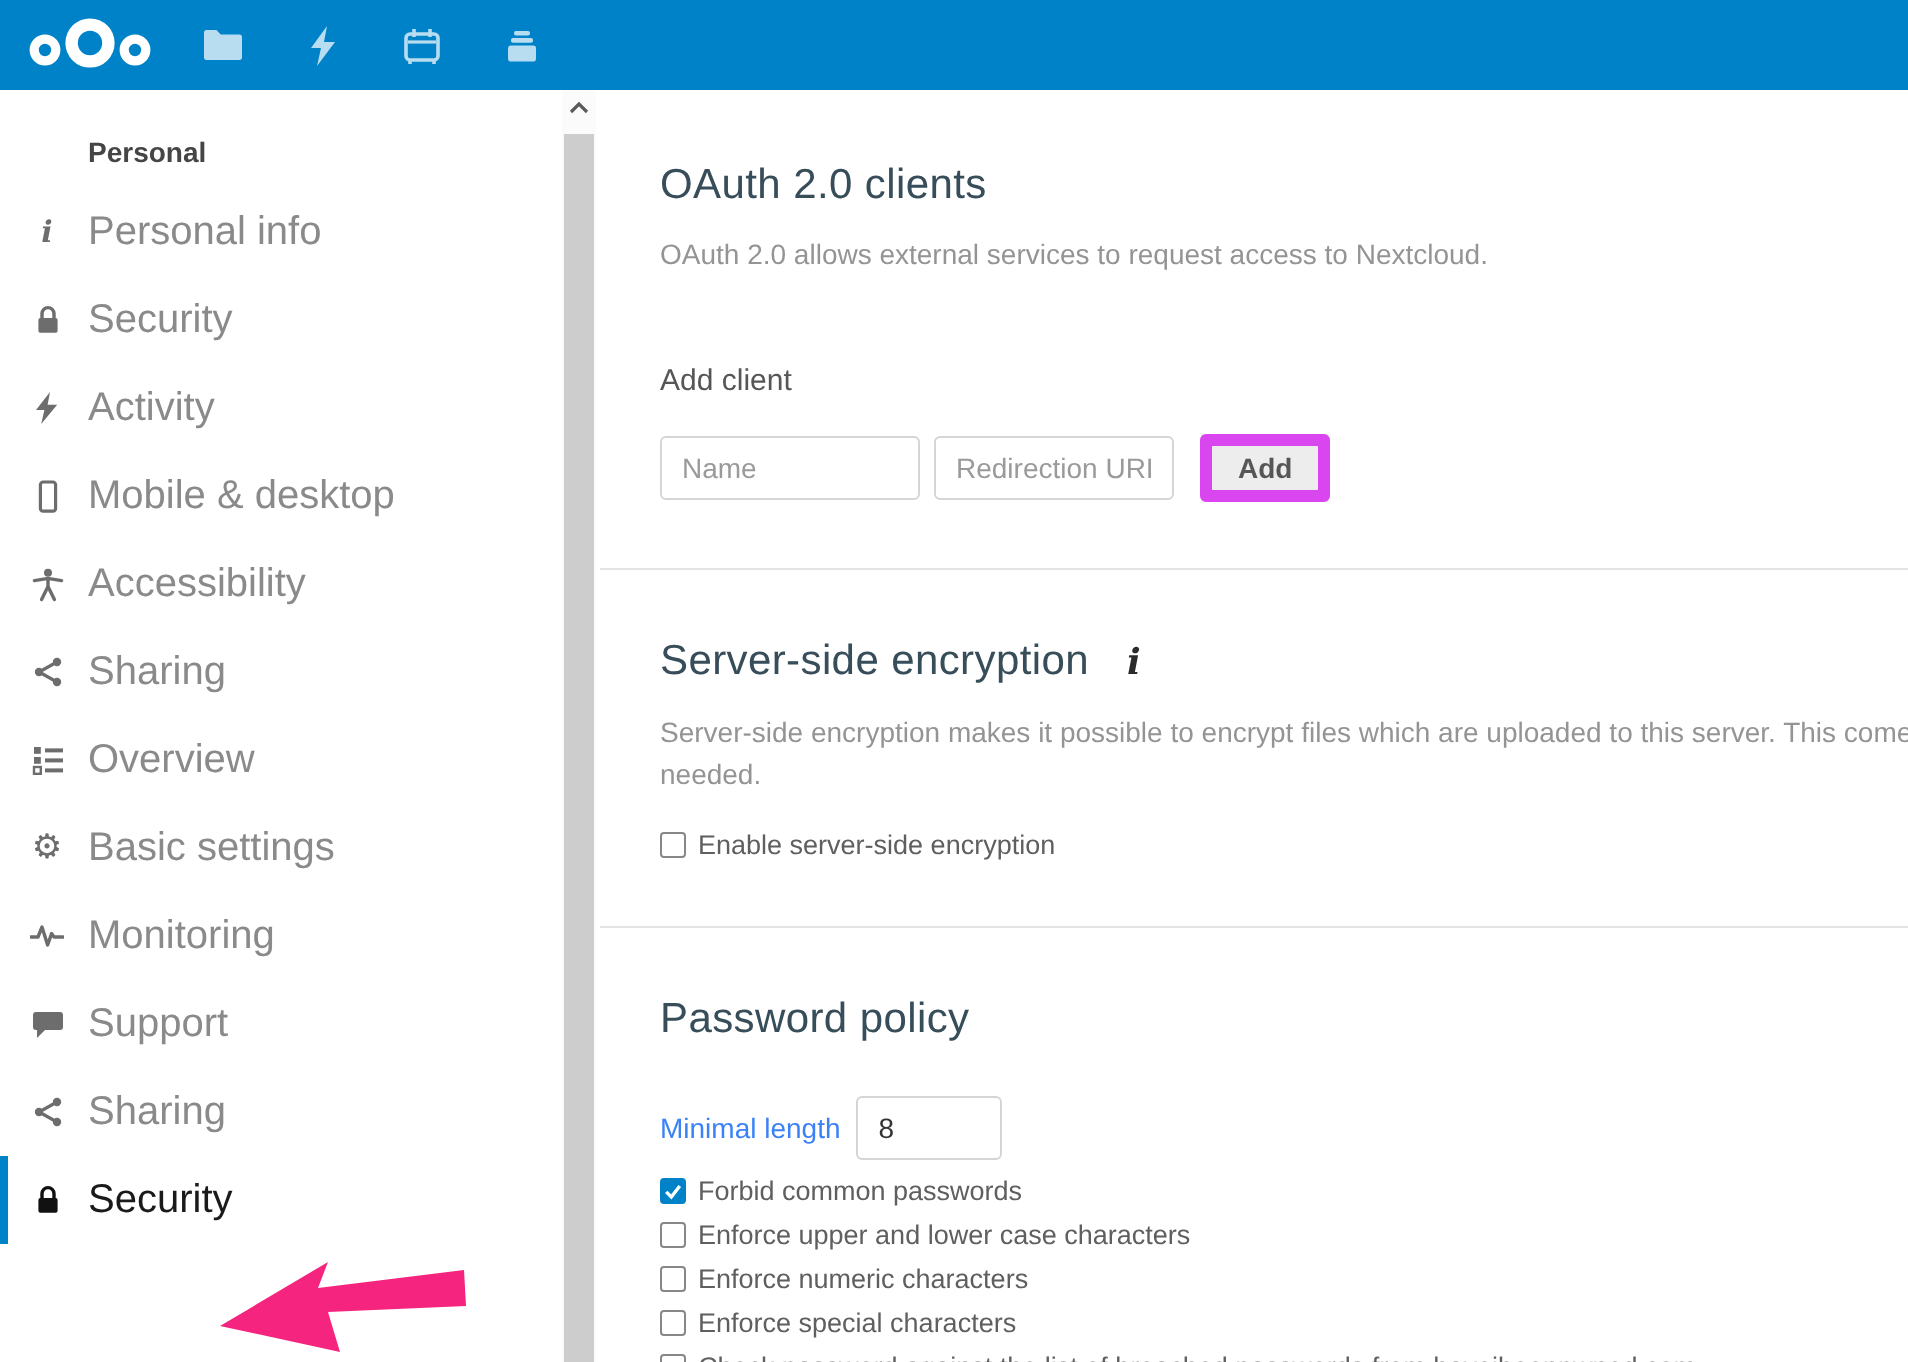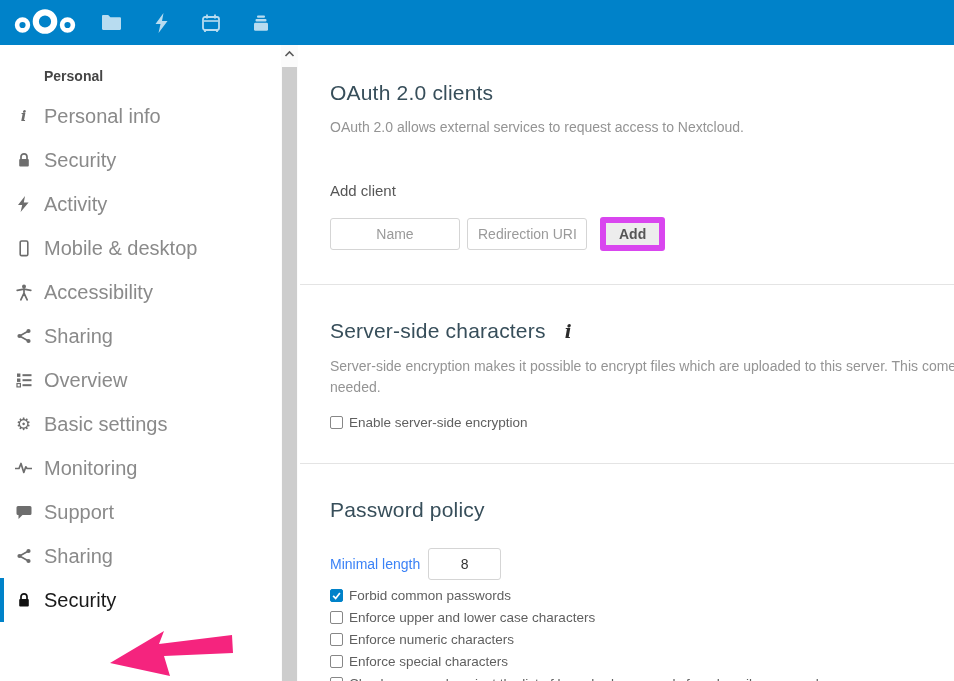--- a/index.html
+++ b/index.html
@@ -42,21 +42,21 @@
   
   .main { position:absolute; left:300px; top:45px; width:1250px; }
   .section { padding:0 0 0 30px; }
   h2 { font-size:21px; font-weight:400; color:#374e5a; letter-spacing:.2px; }
   .oauth h2 { margin-top:36px; }
   .desc { font-size:14px; color:#949494; margin-top:12px; line-height:21px; }
   .sub-label { font-size:15px; color:#565656; margin-top:44px; }
   .client-form { margin-top:18px; display:flex; align-items:center; }
   .txt-input { height:32px; border:1px solid #d5d5d5; border-radius:3px;
     padding:0 10px; font-size:14px; color:#333; outline:none;
-    font-family:"Liberation Sans", sans-serif;text-align:center; }
+    font-family:"Liberation Sans", sans-serif; }
   .txt-input::placeholder { color:#9a9a9a; }
   .name-input { width:130px; }
   .uri-input { width:120px; margin-left:7px; }
   .add-btn { margin-left:13px; height:34px; padding:0 13px; background:#ededed;
     border:6px solid #d946ef; border-radius:3px; font-size:14px; font-weight:700;
     color:#565656; cursor:pointer; font-family:"Liberation Sans", sans-serif; }
   .divider { border-top:1px solid #e4e4e4; margin-top:33px; }
 
   .enc h2 { margin-top:34px; display:flex; align-items:center; }
   .info-i { font-family:"DejaVu Serif", serif; font-style:italic; font-weight:700;
@@ -255,21 +255,21 @@
       <input class="txt-input name-input" type="text" placeholder="Name" style="">
       <input class="txt-input uri-input" type="text" placeholder="Redirection URI" style="">
       <button class="add-btn">Add</button>
     </div>
   </div>
 
   <div class="divider"></div>
 
   <div class="section enc">
     <h2>
-      <span>Server-side characters</span>
+      <span>Server-side encryption</span>
       <span class="info-i">i</span>
     </h2>
     <div class="desc enc-line1">Server-side encryption makes it possible to encrypt files which are uploaded to this server. This comes with limitations like a performance penalty, so enable this only if</div>
     <div class="enc-line2">needed.</div>
     <label class="cb-row">
       <span class="cb-box">
         
       </span>
       <span class="cb-label">Enable server-side encryption</span>
     </label>

